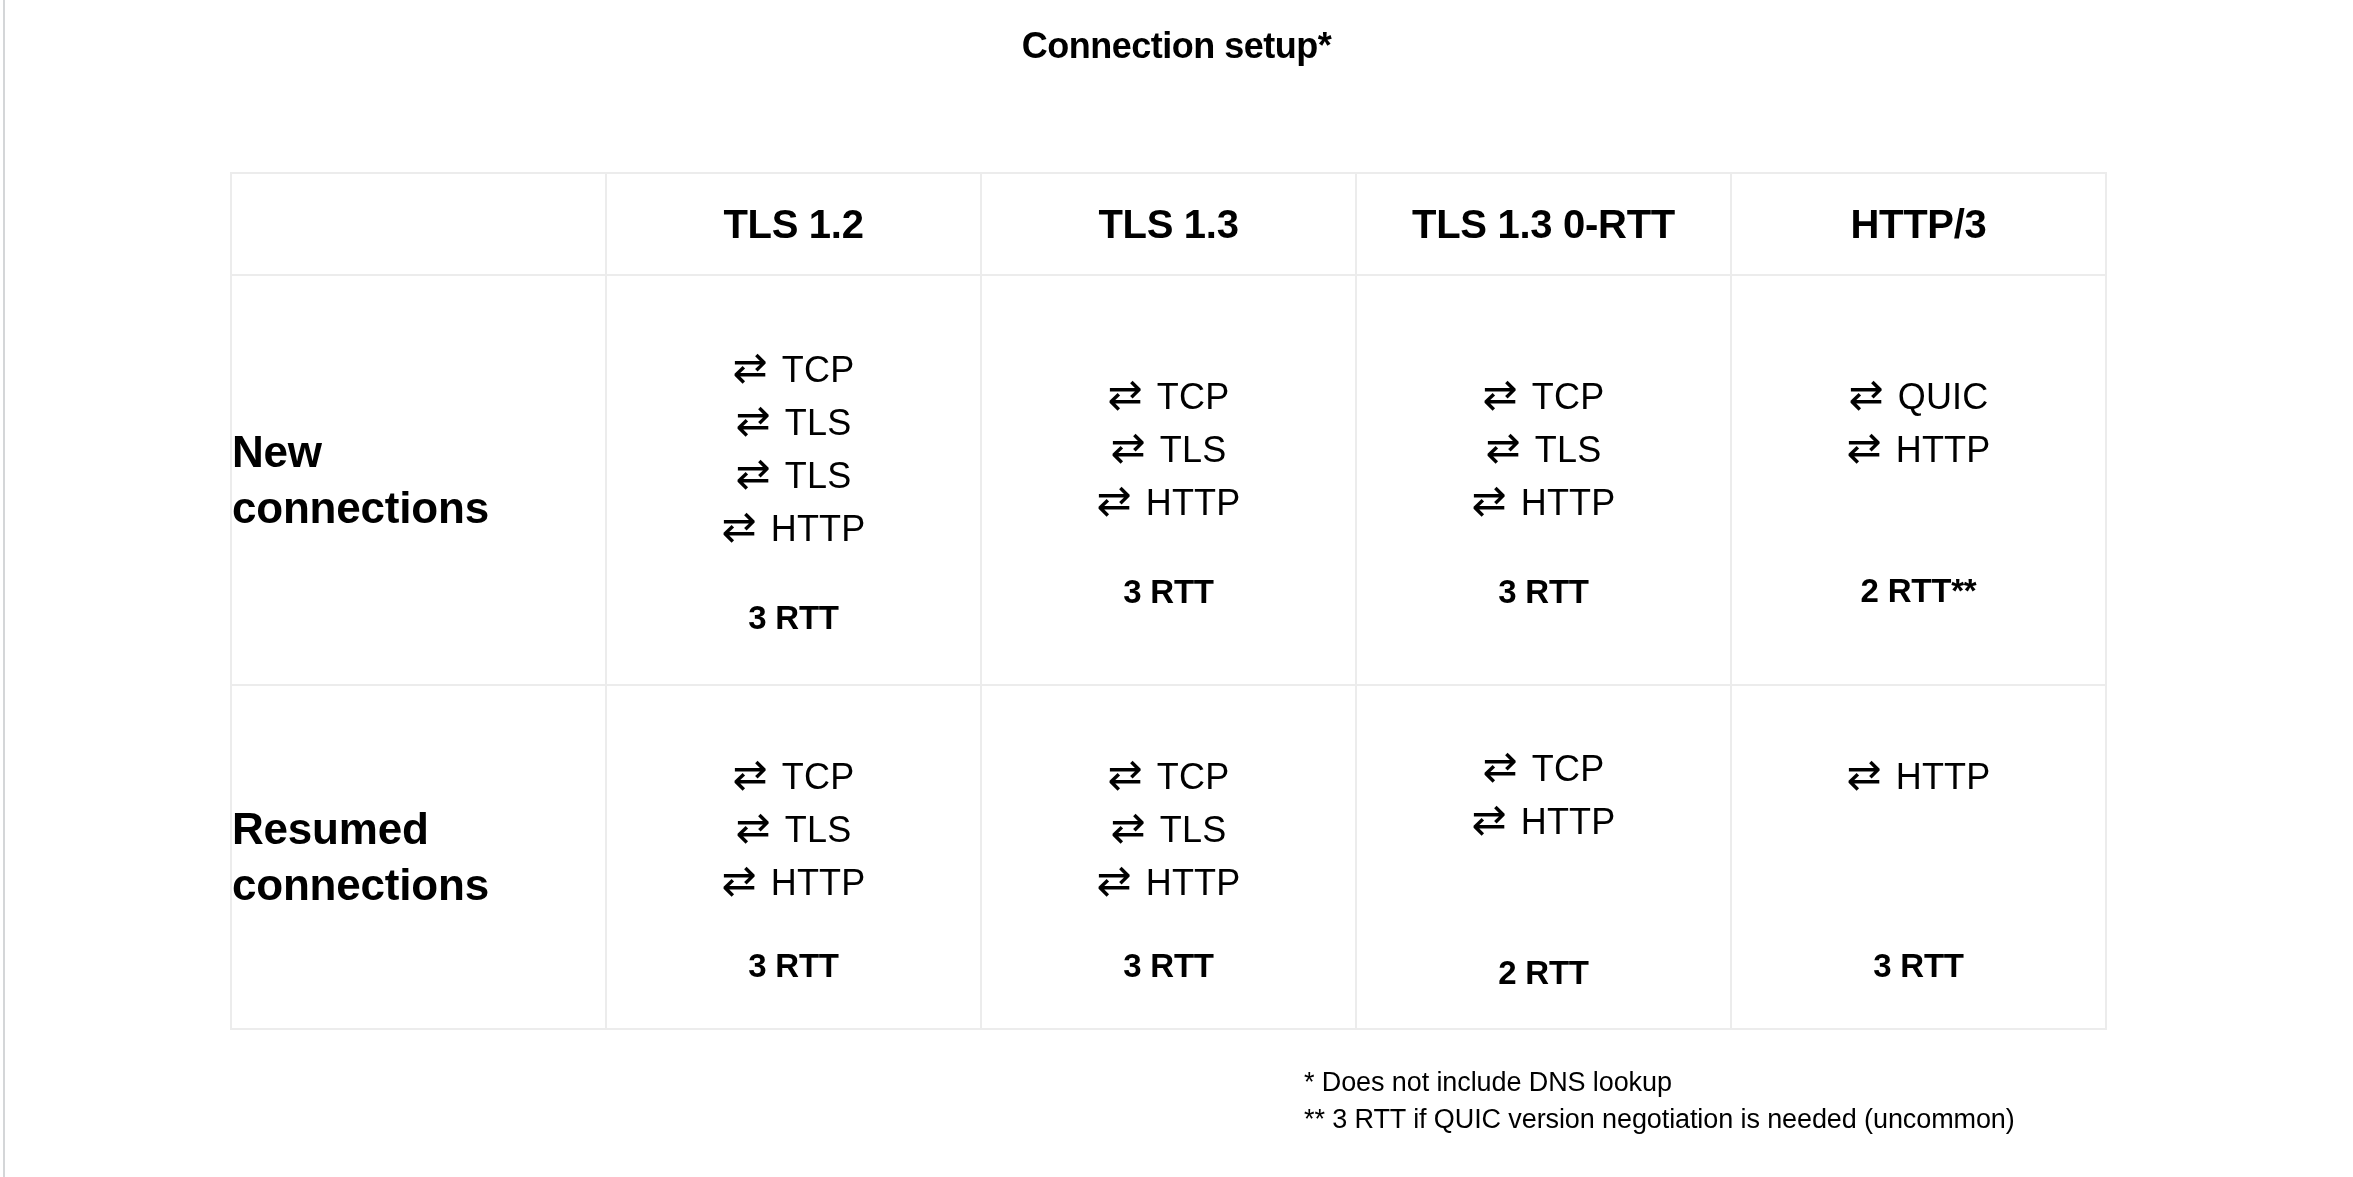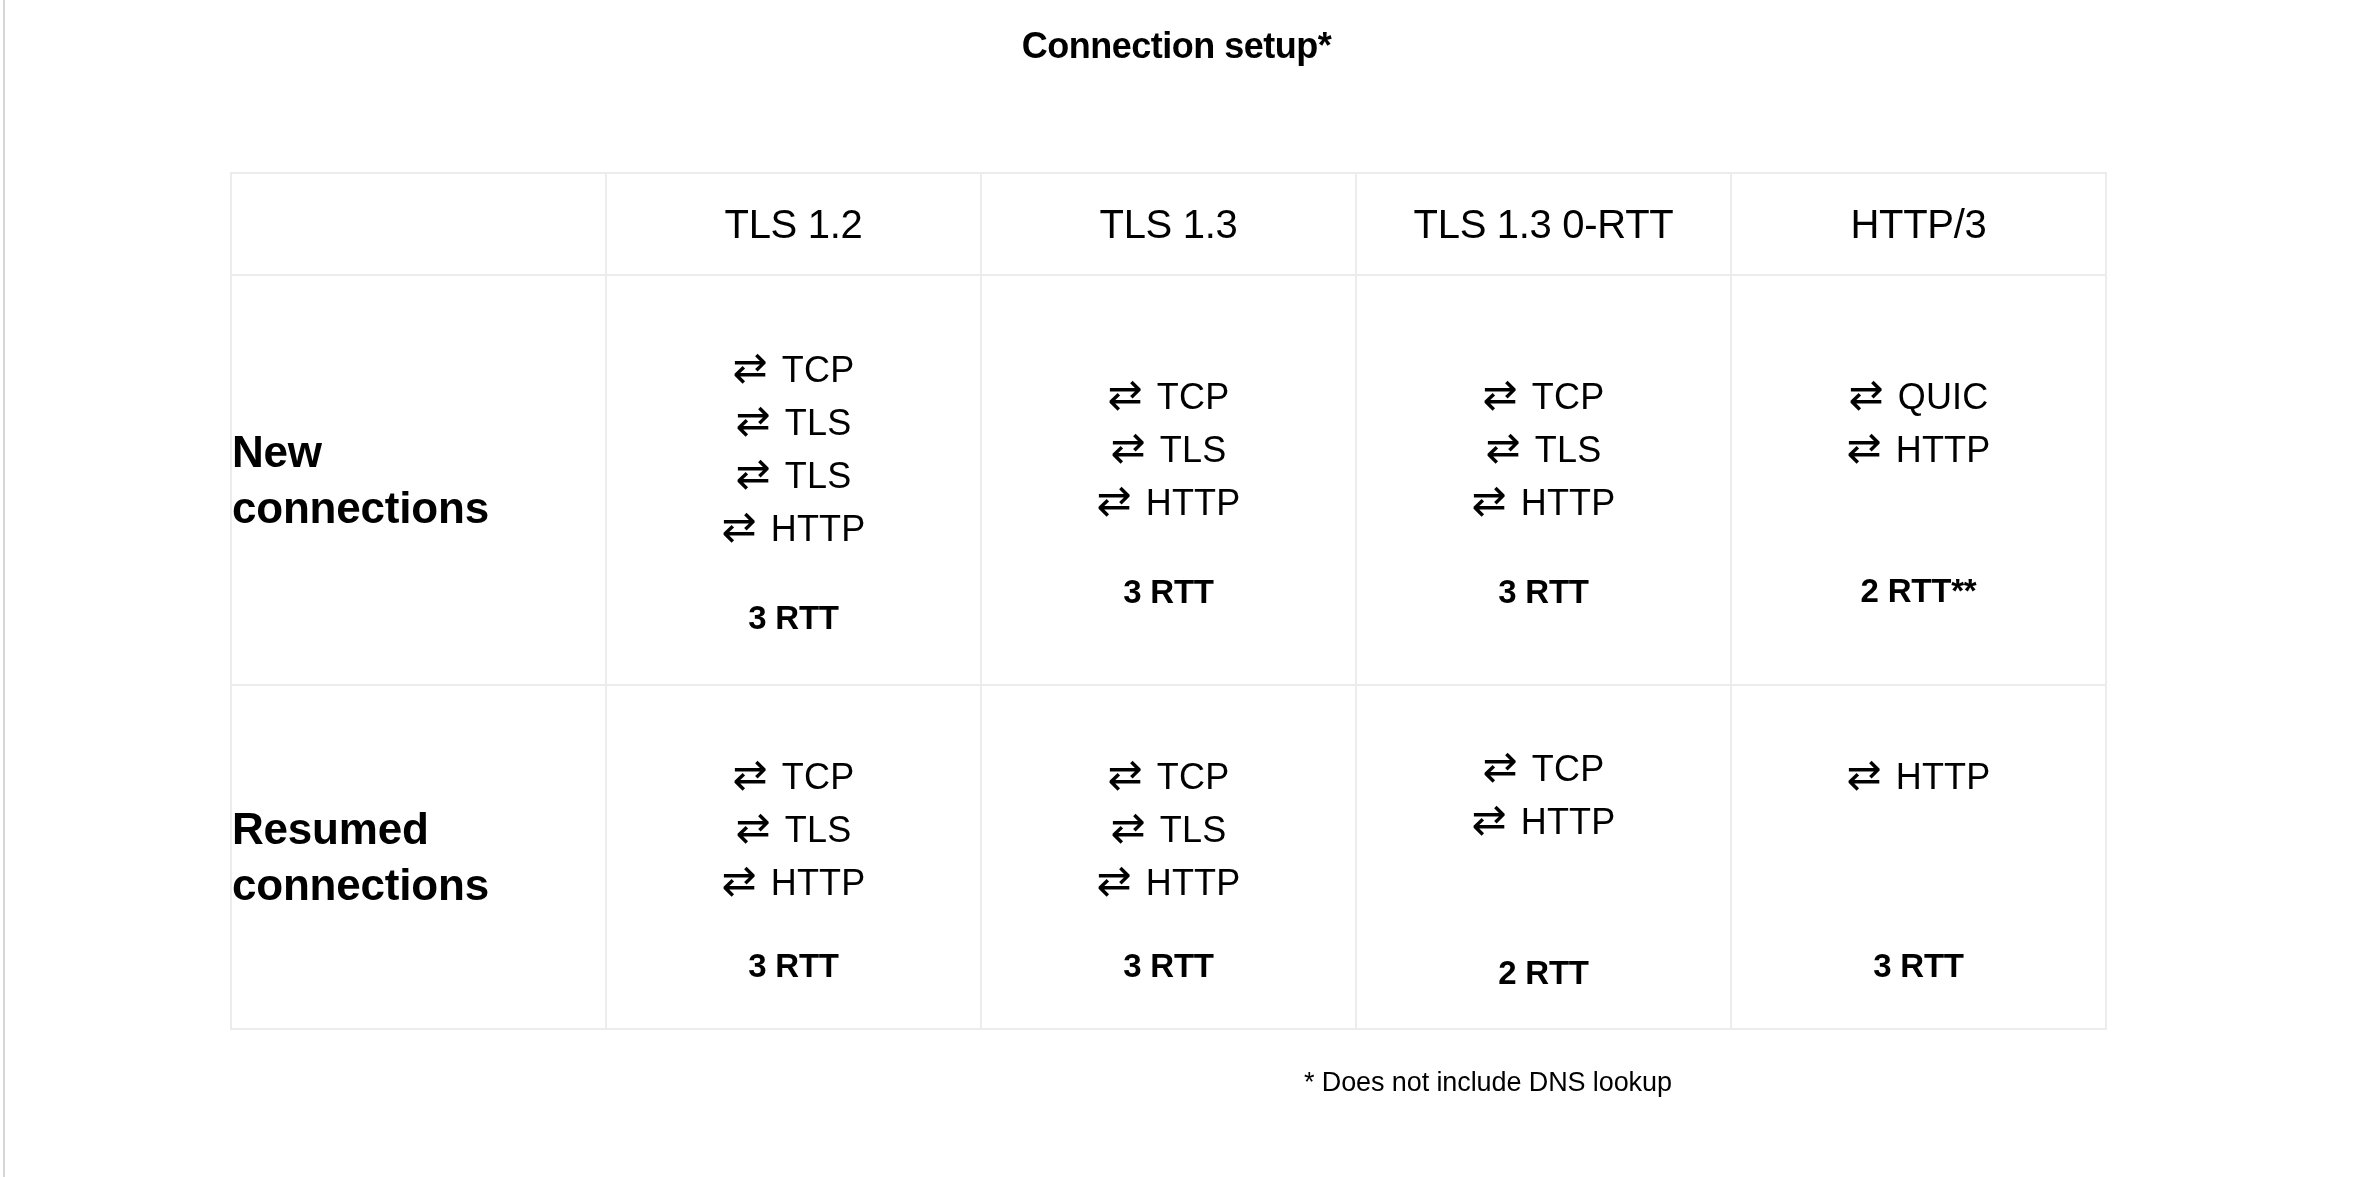--- a/index.html
+++ b/index.html
@@ -58,21 +58,21 @@
     vertical-align: middle;
     background: #ffffff;
   }
   col.c-label { width: 375px; }
   col.c-data  { width: 375px; }
 
   .head-cell {
     height: 100px;
     text-align: center;
     font-size: 40px;
-    font-weight: normal;
+    font-weight: bold;
     letter-spacing: -0.3px;
   }
   .head-cell.blank { font-size: 0; }
 
   .row-label {
     text-align: left;
     font-size: 44px;
     font-weight: bold;
     line-height: 1.28;
     letter-spacing: -0.2px;
@@ -302,15 +302,16 @@
             <div class="rtt" style="margin-top:138px">3 RTT</div>
           </div>
         </td>
       </tr>
 
     </tbody>
   </table>
 
   <div class="footnotes">
     <div class="footnote">* Does not include DNS lookup</div>
+    <div class="footnote">** 3 RTT if QUIC version negotiation is needed (uncommon)</div>
   </div>
 
 </div>
 
 </body></html>

